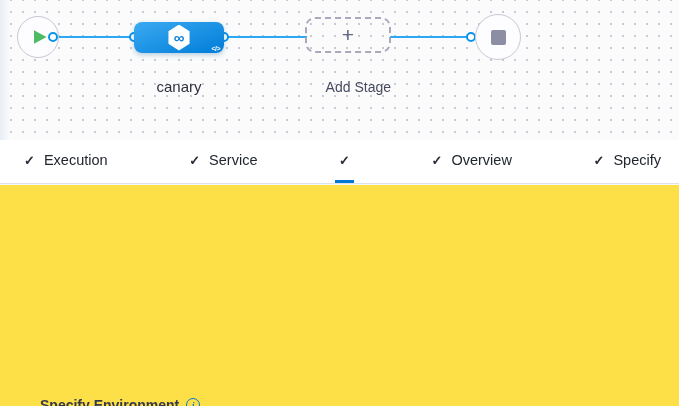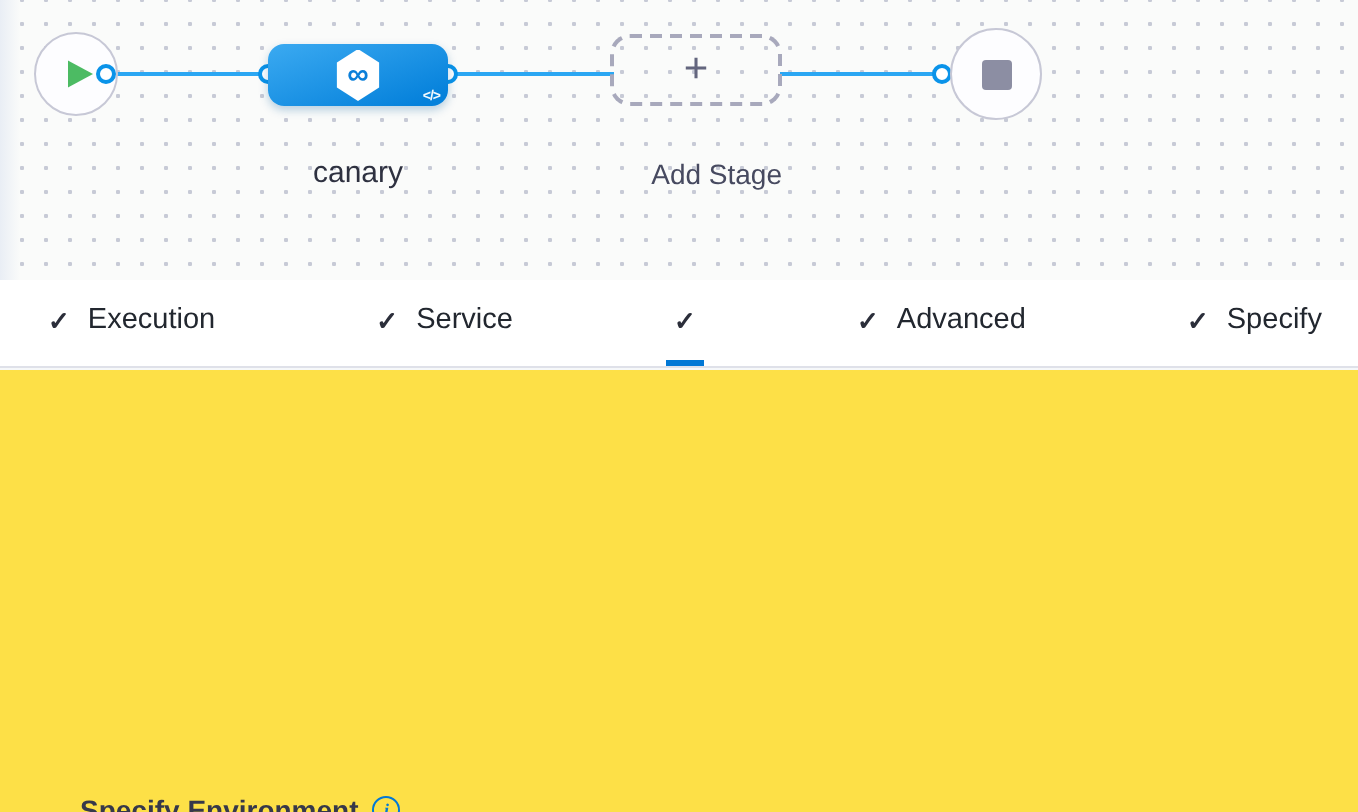--- a/index.html
+++ b/index.html
@@ -105,21 +105,21 @@
     </div>
     <div class="tab">
       <span class="check">✓</span>
       <span>Service</span>
     </div>
     <div class="tab active">
       <span class="check">✓</span>
     </div>
     <div class="tab">
       <span class="check">✓</span>
-      <span>Advanced</span>
+      <span>Overview</span>
     </div>
     <div class="tab">
       <span class="check">✓</span>
       <span>Specify</span>
     </div>
   </div>
 
   <div class="content">
 
     <div class="field-label-row">

